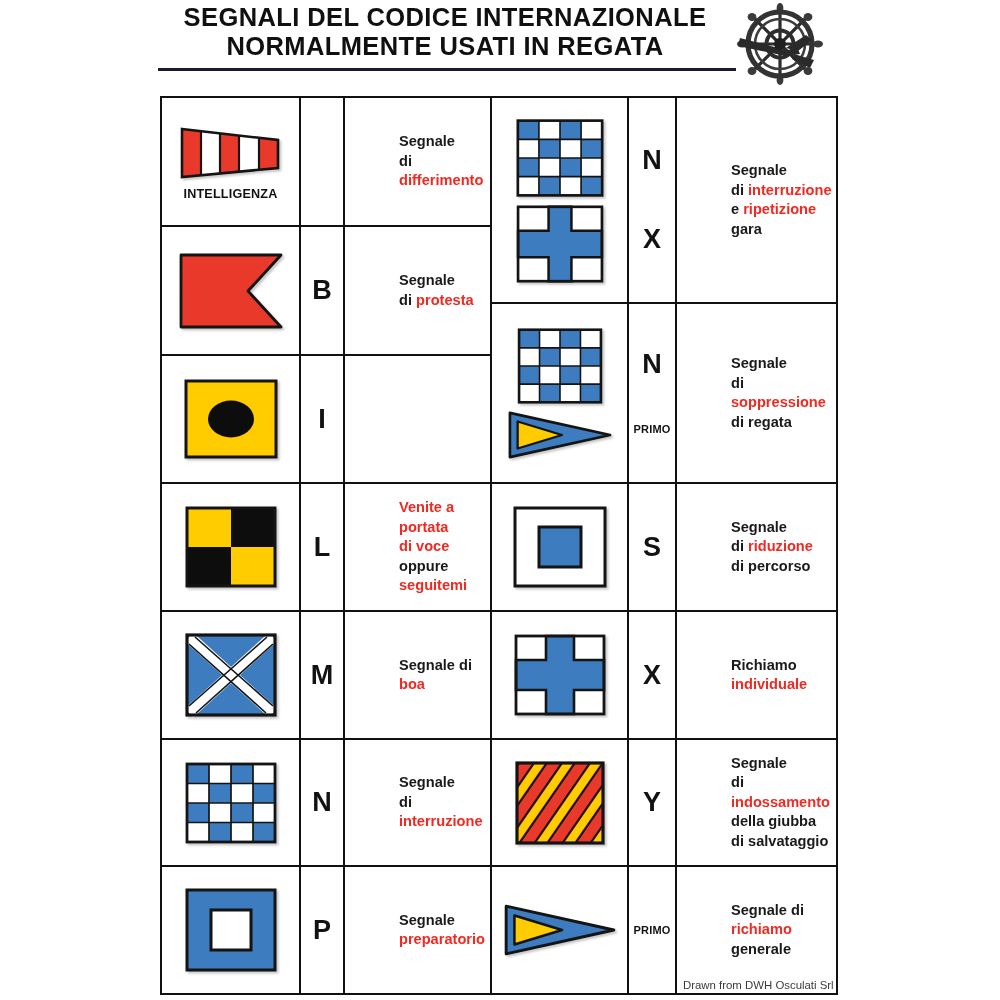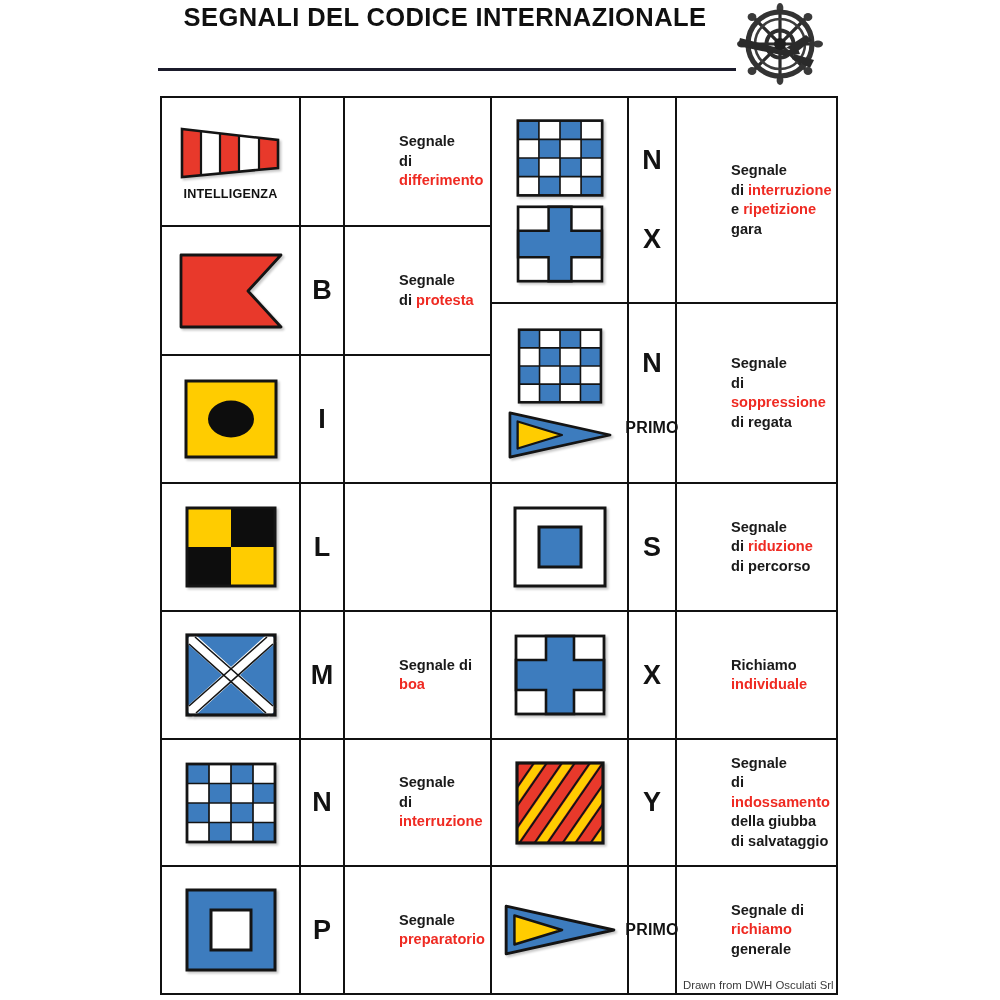--- a/index.html
+++ b/index.html
@@ -46,21 +46,21 @@
   
   #left-half .c-flag{width:137px;}
   #left-half .c-letter{width:46px;}
   #left-half .c-text{width:145px;}
   
   #right-half .c-flag{width:135px;}
   #right-half .c-letter{width:50px;}
   #right-half .c-text{width:157px;}
 
   .letter{font-size:27px;font-weight:bold;color:#121212;line-height:1;}
-  .letter.small{font-size:16px;letter-spacing:.2px;}
+  .letter.small{font-size:11px;letter-spacing:.2px;}
 
   .desc{font-size:14.6px;line-height:19.5px;color:#1a1a1a;font-weight:bold;margin-left:40px;}
   .r{color:#ef2a22;}
   .k{color:#1a1a1a;}
 
   .flag-caption{font-size:12.6px;font-weight:bold;color:#111;
                 letter-spacing:.2px;margin-top:4px;}
 
   .stack{display:flex;flex-direction:column;align-items:center;justify-content:center;gap:3px;}
 
@@ -73,20 +73,21 @@
     font-size:11.4px;color:#3a3a3a;white-space:nowrap;
     font-family:"Liberation Sans","DejaVu Sans",sans-serif;
   }
 </style>
 </head>
 <body>
 
 <div id="header">
   <div id="title-block">
     <div class="title-line">SEGNALI DEL CODICE INTERNAZIONALE</div>
+    <div class="title-line">NORMALMENTE USATI IN REGATA</div>
   </div>
   <div id="title-rule"></div>
 
   <svg id="logo" viewBox="0 0 104 84">
     <g stroke="#2b2b2b" fill="none">
 
       <g stroke-width="3.2" stroke-linecap="round">
         <line x1="52" y1="4" x2="52" y2="80"></line>
         <line x1="14" y1="42" x2="90" y2="42"></line>
         <line x1="25" y1="15" x2="79" y2="69"></line>
@@ -191,20 +192,27 @@
         <svg class="fl fl-shadow" width="96" height="86" viewBox="0 0 96 86">
           <rect x="4" y="4" width="44" height="39" fill="#FFCC00"></rect>
           <rect x="48" y="4" width="44" height="39" fill="#0d0d0d"></rect>
           <rect x="4" y="43" width="44" height="39" fill="#0d0d0d"></rect>
           <rect x="48" y="43" width="44" height="39" fill="#FFCC00"></rect>
           <rect x="4" y="4" width="88" height="78" fill="none" stroke="#141414" stroke-width="3"></rect>
         </svg>
       </div>
       <div class="cell c-letter">
         <span class="letter">L</span>
+      </div>
+      <div class="cell c-text">
+        <div class="desc">
+          <div><span class="r">Venite a portata</span></div>
+          <div><span class="r">di voce</span></div>
+          <div><span class="k">oppure </span><span class="r">seguitemi</span></div>
+        </div>
       </div>
     </div>
 
     <div class="row" style="top:514px;height:128px;">
       <div class="cell c-flag">
         <svg class="fl fl-shadow" width="96" height="88" viewBox="0 0 96 88">
           <rect x="4" y="4" width="88" height="80" fill="#3D7CBE"></rect>
           <g stroke="#ffffff" stroke-width="12">
             <line x1="6" y1="6" x2="90" y2="82"></line>
             <line x1="90" y1="6" x2="6" y2="82"></line>

